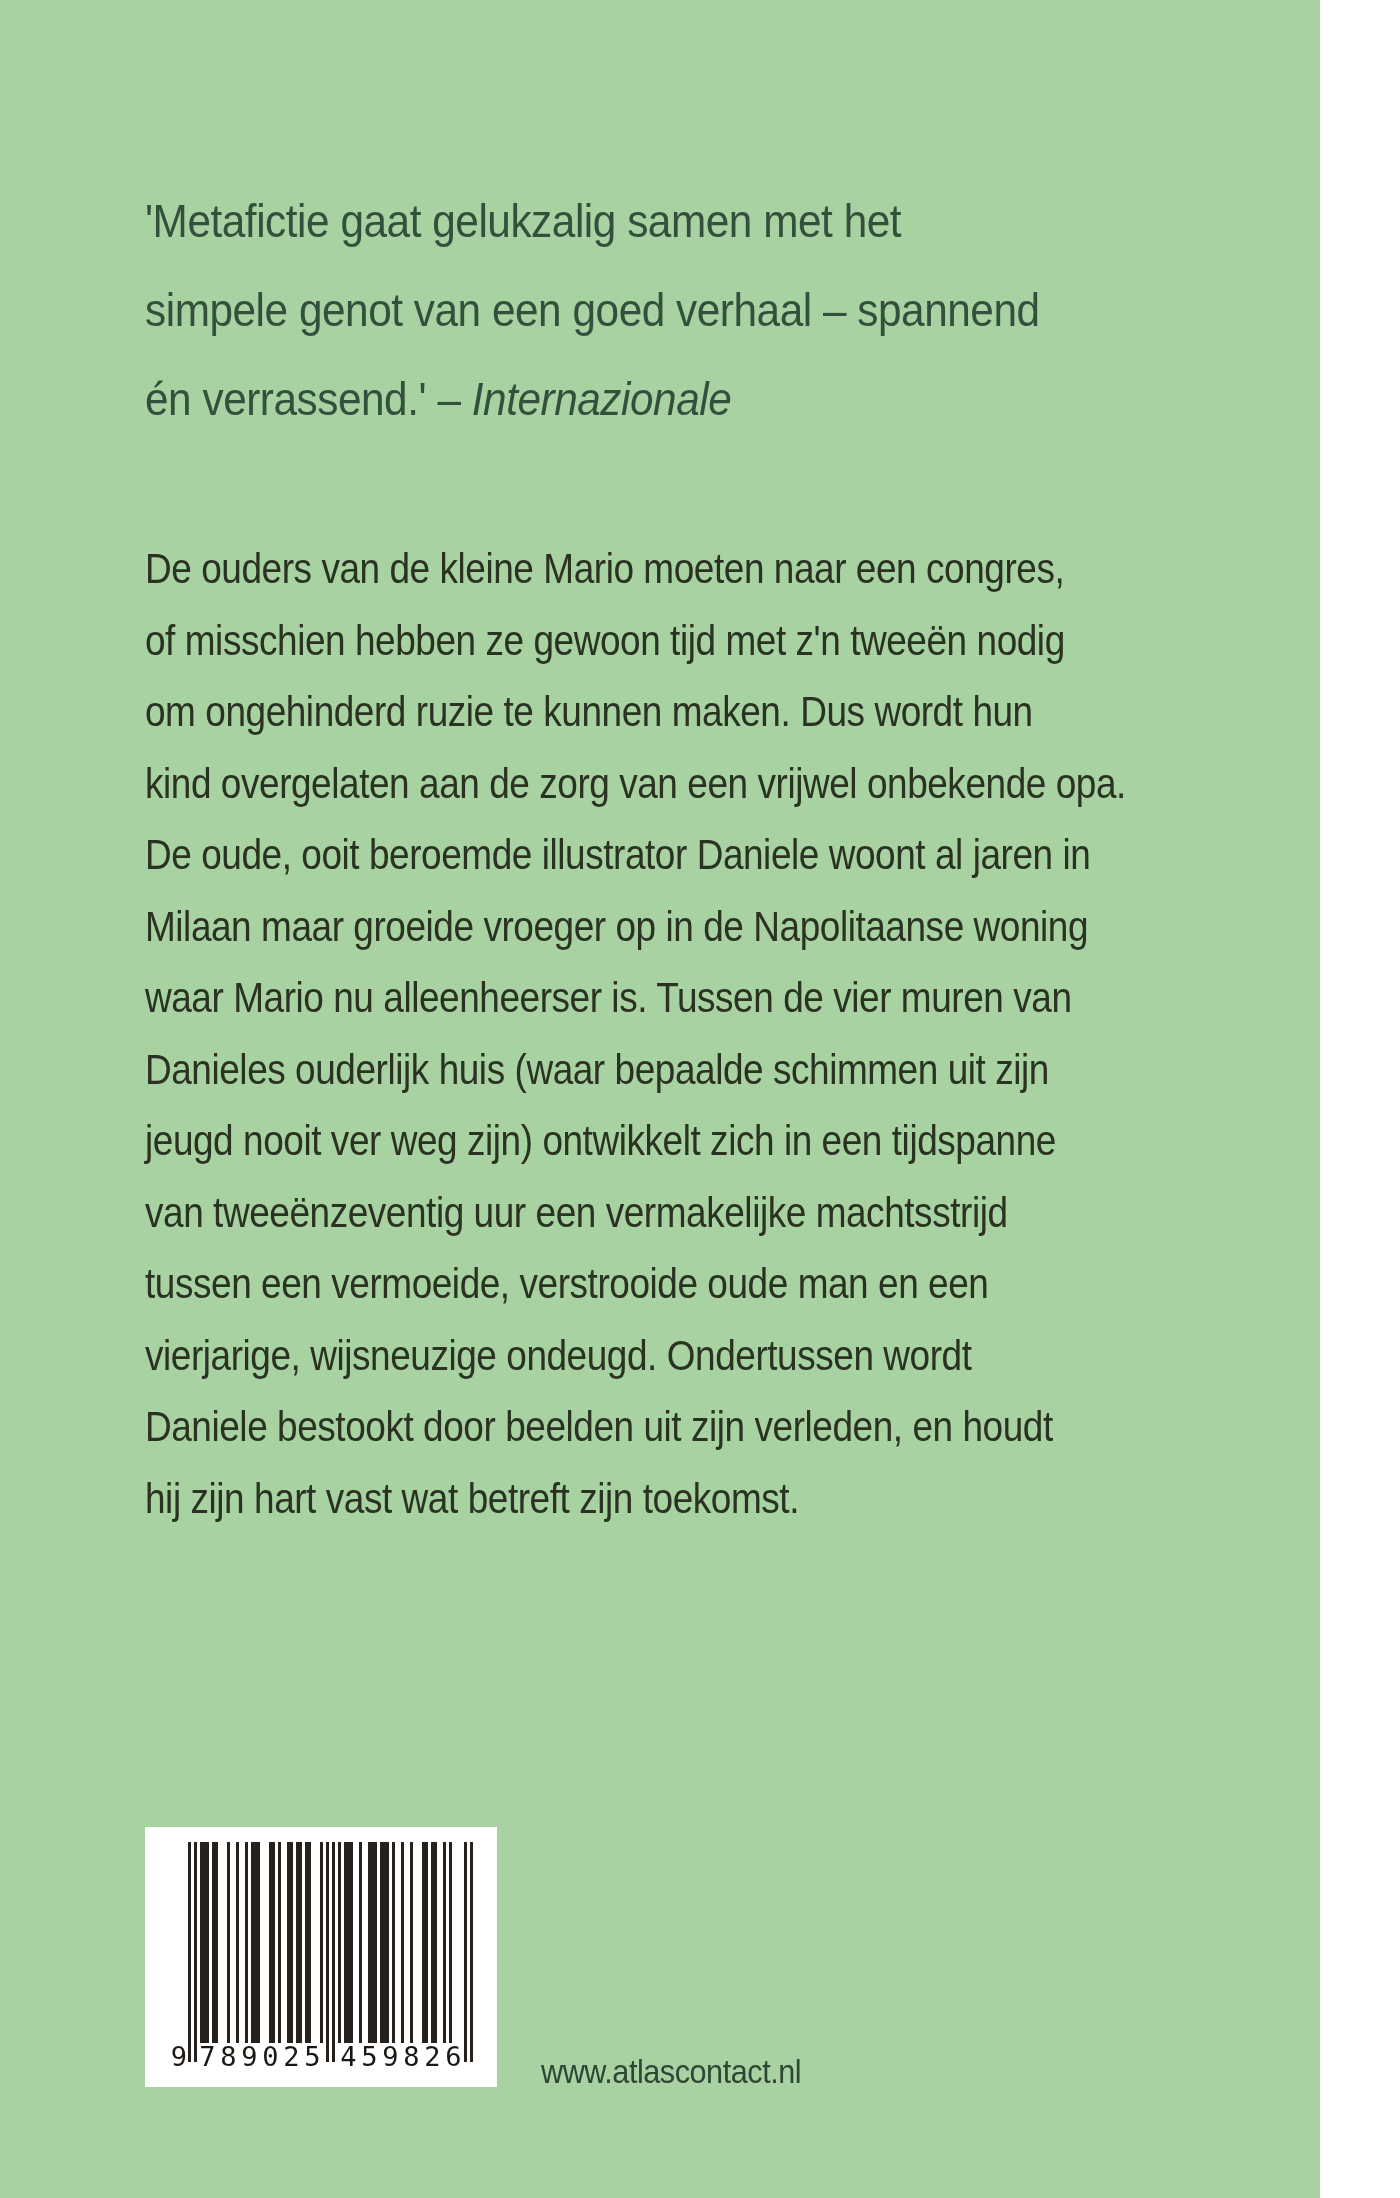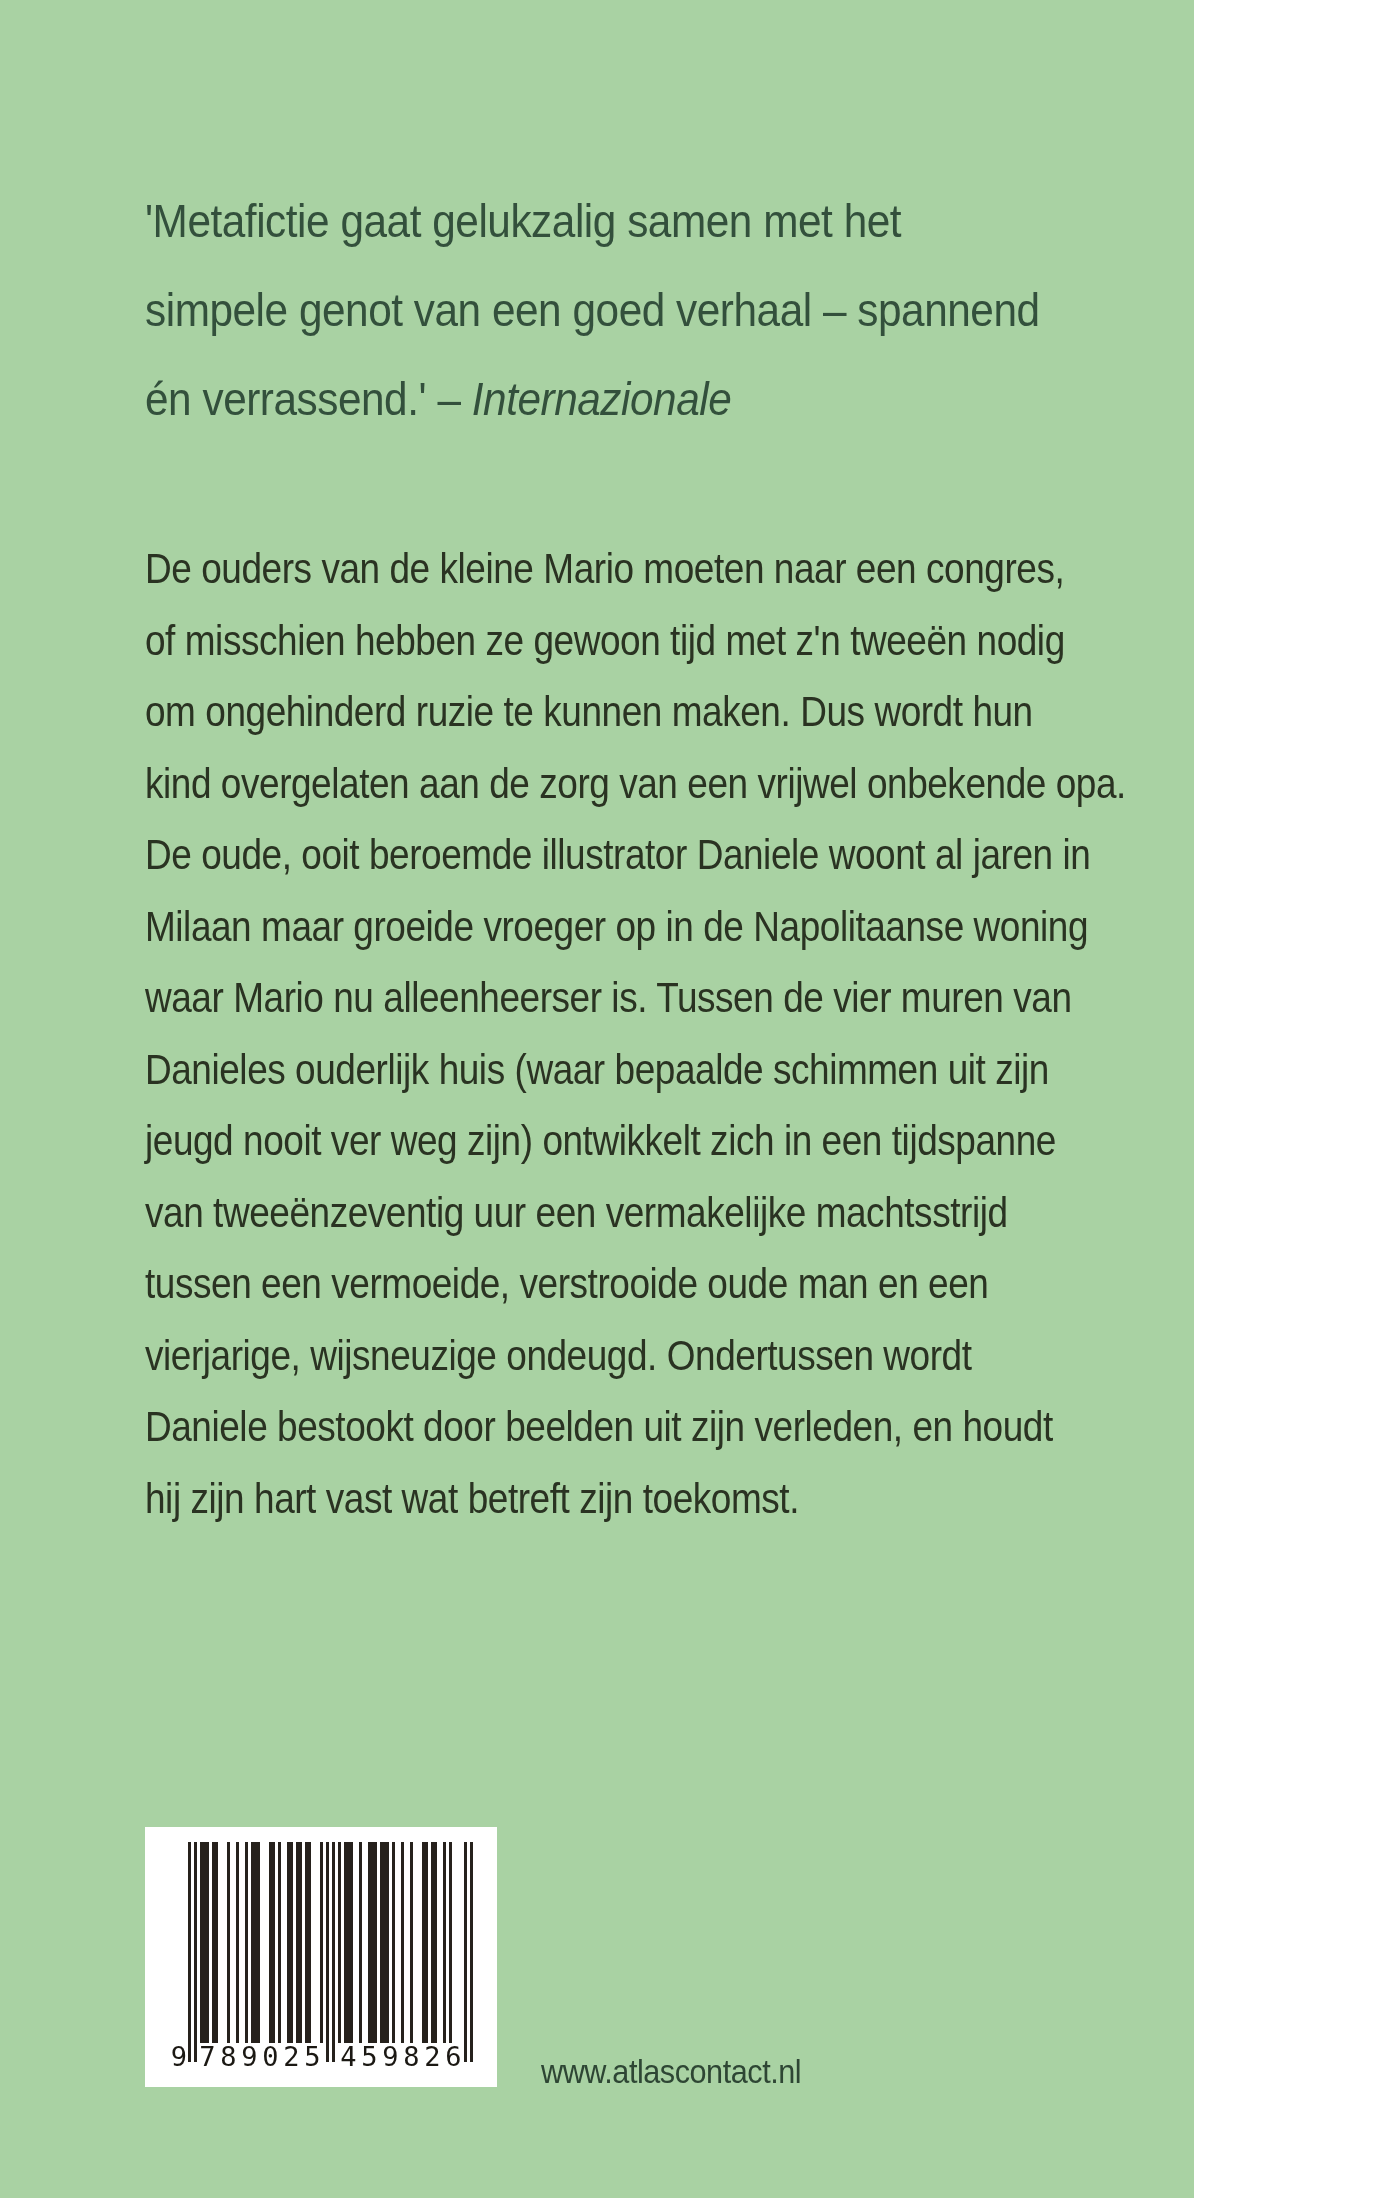--- a/index.html
+++ b/index.html
@@ -1,18 +1,18 @@
 <!DOCTYPE html>
 <html><head>
 <meta charset="utf-8">
 <style>
   html,body{margin:0;padding:0;}
   .cover{
     position:relative;
-    width:1194px;
+    width:1320px;
     height:2198px;
     background:#a9d2a3;
     overflow:hidden;
     font-family:"Liberation Sans", sans-serif;
   }
   .quote-block{
     position:absolute;
     left:145px;
     top:177px;
     width:1250px;

